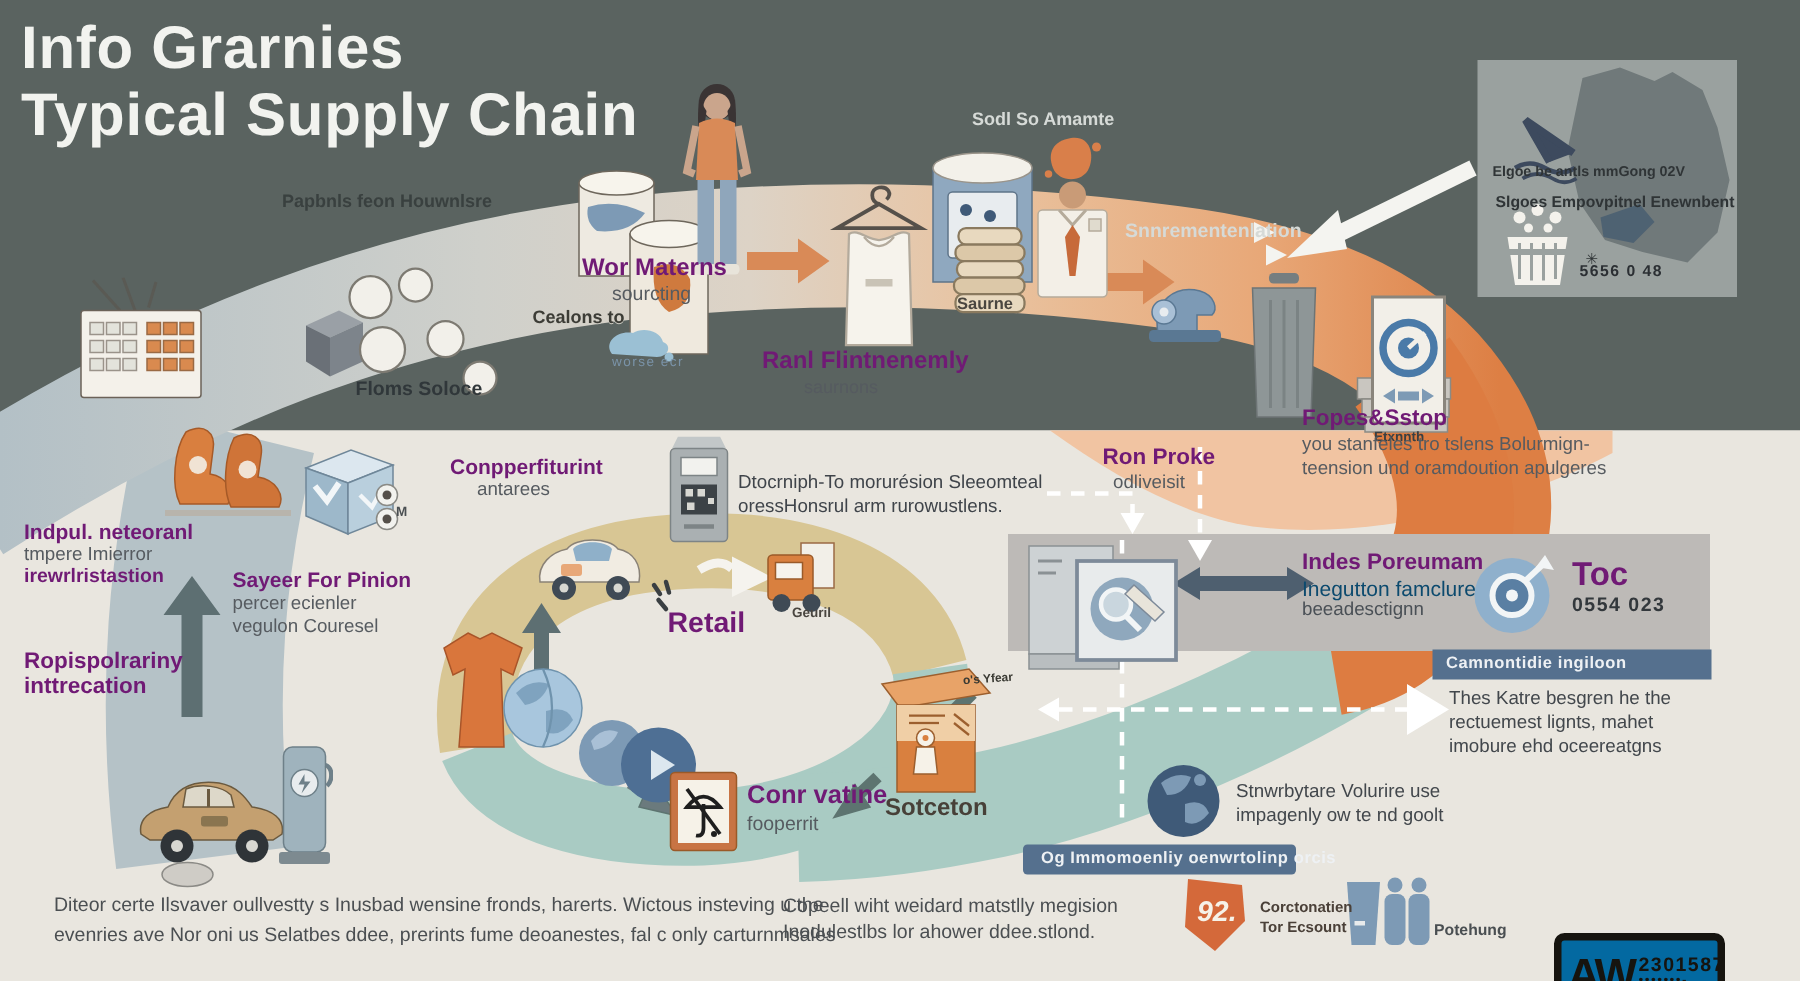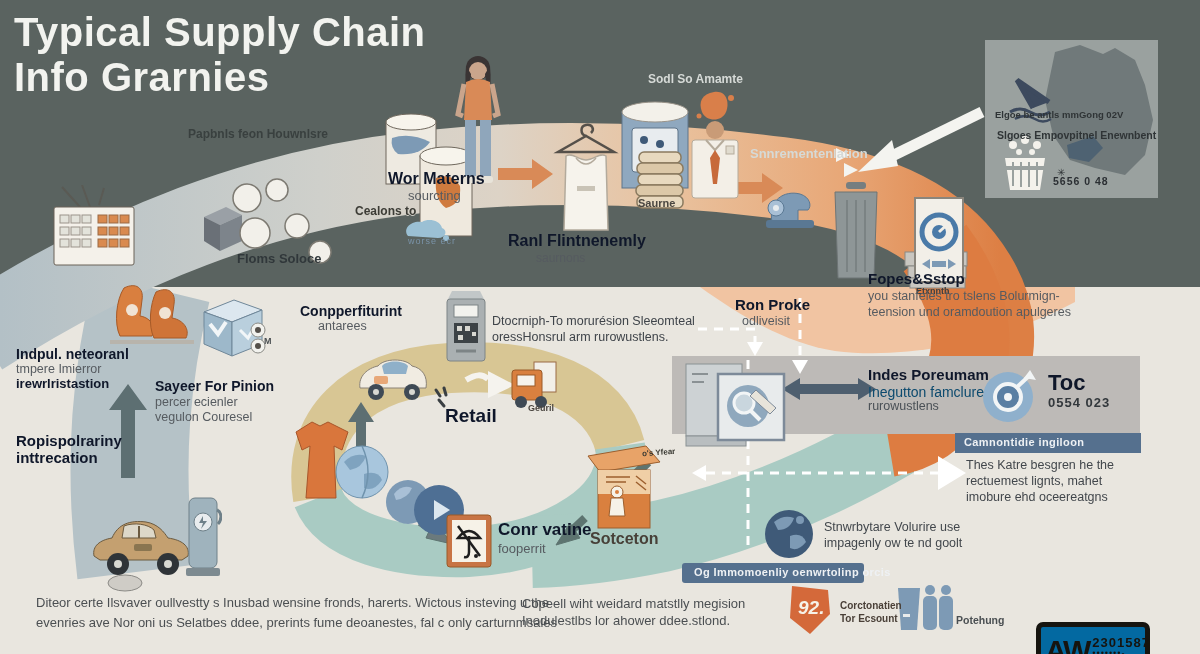--- a/index.html
+++ b/index.html
@@ -1,21 +1,21 @@
 <!DOCTYPE html>
 <html><head>
 <meta charset="utf-8">
 <style>
   html,body{margin:0;padding:0;background:#777;}
   .canvas{position:relative;width:1200px;height:654px;overflow:hidden;
           font-family:"Liberation Sans",sans-serif;background:#e9e6df;}
   svg.bg{position:absolute;left:0;top:0;z-index:0;}
   .icon{position:absolute;z-index:2;}
   .txt{position:absolute;z-index:3;white-space:nowrap;line-height:1.15;}
-  .b{font-weight:bold;color:#0f172a;}
+  .b{font-weight:bold;color:#701a75;}
   .r{color:#565b60;}
   .lt{color:#d6dad7;}
   .title{position:absolute;z-index:3;left:14px;top:10px;font-size:40px;font-weight:bold;
          color:#f2f3ef;line-height:1.12;letter-spacing:.5px;}
   .bar-label{color:#eef1f4;font-weight:bold;letter-spacing:.4px;}
   .logo-box{position:absolute;z-index:3;left:1036px;top:582px;width:114px;height:57px;
             border:5px solid #16140f;border-radius:7px;background:#0369a1;
             display:flex;align-items:center;padding:1px 4px;box-sizing:border-box;margin-top:40px;}
   .logo-letters{font-size:30px;font-weight:900;color:#16140f;letter-spacing:-2px;line-height:1;}
   .logo-right{margin-left:3px;display:flex;flex-direction:column;align-items:flex-start;}
@@ -516,22 +516,22 @@
   </div>
 
   <div class="icon" style="left:400px;top:218px;">
     <svg width="52" height="26" viewBox="0 0 52 26">
       <path d="M 8,18 C 2,10 12,2 22,4 C 28,0 40,2 42,10 C 48,12 46,20 38,20 Z" fill="#9bc0d4"></path>
       <circle cx="46" cy="20" r="3" fill="#9bc0d4"></circle>
     </svg>
   </div>
 
   <div class="title">
+    <div>Info Grarnies</div>
     <div>Typical Supply Chain</div>
-    <div>Info Grarnies</div>
   </div>
 
   <div class="txt" style="left:188px;top:128px;font-size:12px;font-weight:bold;color:#39403f;">Papbnls feon Houwnlsre</div>
   <div class="txt" style="left:237px;top:252px;font-size:13px;font-weight:bold;color:#30373a;">Floms Soloce</div>
 
   <div class="txt b" style="left:388px;top:170px;font-size:16px;">Wor Materns</div>
   <div class="txt r" style="left:408px;top:189px;font-size:13px;">sourcting</div>
 
   <div class="txt" style="left:355px;top:205px;font-size:12px;font-weight:bold;color:#3c3c36;text-shadow:0 1px 0 #cfcdc4;">Cealons to</div>
   <div class="txt" style="left:408px;top:236px;font-size:9px;color:#7a93a8;letter-spacing:1px;">worse ecr</div>
@@ -578,21 +578,21 @@
 
   <div class="txt b" style="left:735px;top:296px;font-size:15px;">Ron Proke</div>
   <div class="txt r" style="left:742px;top:314px;font-size:12.5px;">odliveisit</div>
 
   <div class="txt b" style="left:868px;top:270px;font-size:15px;">Fopes&amp;Sstop</div>
   <div class="txt r" style="left:868px;top:289px;font-size:12.5px;">you stanfeles tro tslens Bolurmign-</div>
   <div class="txt r" style="left:868px;top:305px;font-size:12.5px;">teension und oramdoution apulgeres</div>
 
   <div class="txt b" style="left:868px;top:366px;font-size:15px;">Indes Poreumam</div>
   <div class="txt" style="left:868px;top:384px;font-size:14px;color:#0c4a6e;">Inegutton famclure</div>
-  <div class="txt" style="left:868px;top:399px;font-size:12.5px;color:#4a5056;">rurowustlens</div>
+  <div class="txt" style="left:868px;top:399px;font-size:12.5px;color:#4a5056;">beeadesctignn</div>
 
   <div class="txt b" style="left:1048px;top:370px;font-size:22px;">Toc</div>
   <div class="txt" style="left:1048px;top:396px;font-size:13px;font-weight:bold;color:#33383c;letter-spacing:1px;">0554 023</div>
 
   <div class="txt bar-label" style="left:964px;top:436px;font-size:11px;">Camnontidie ingiloon</div>
 
   <div class="txt" style="left:966px;top:458px;font-size:12.5px;color:#42474c;">Thes Katre besgren he the</div>
   <div class="txt" style="left:966px;top:474px;font-size:12.5px;color:#42474c;">rectuemest lignts, mahet</div>
   <div class="txt" style="left:966px;top:490px;font-size:12.5px;color:#42474c;">imobure ehd oceereatgns</div>
 

